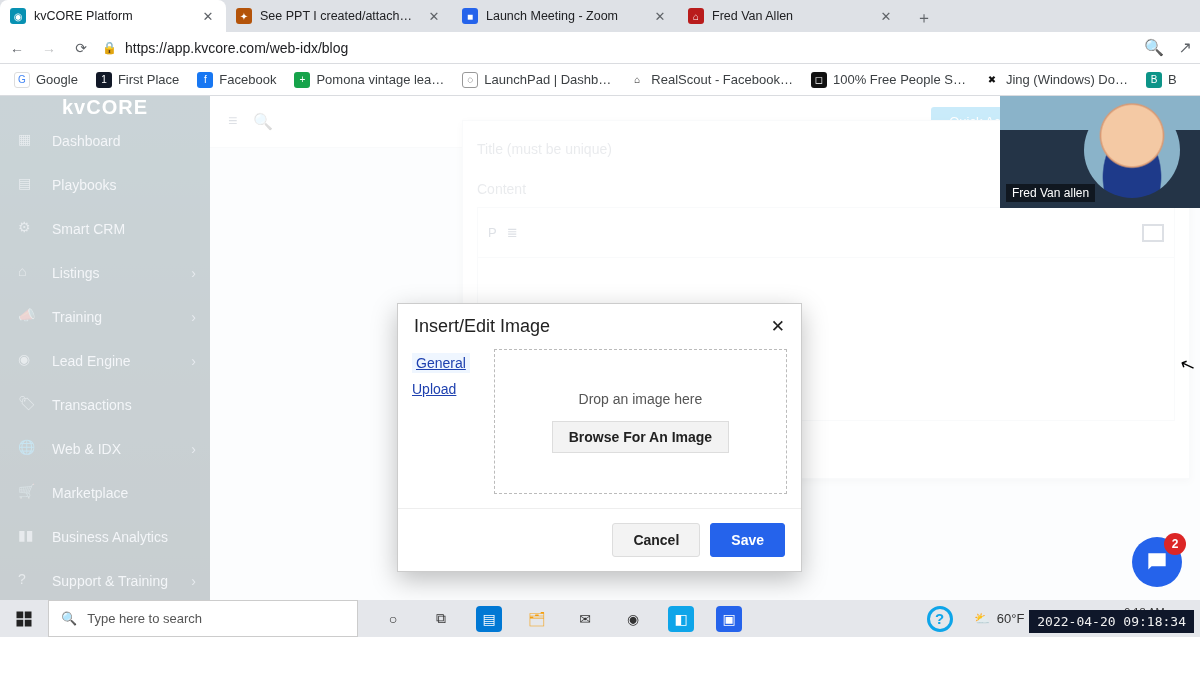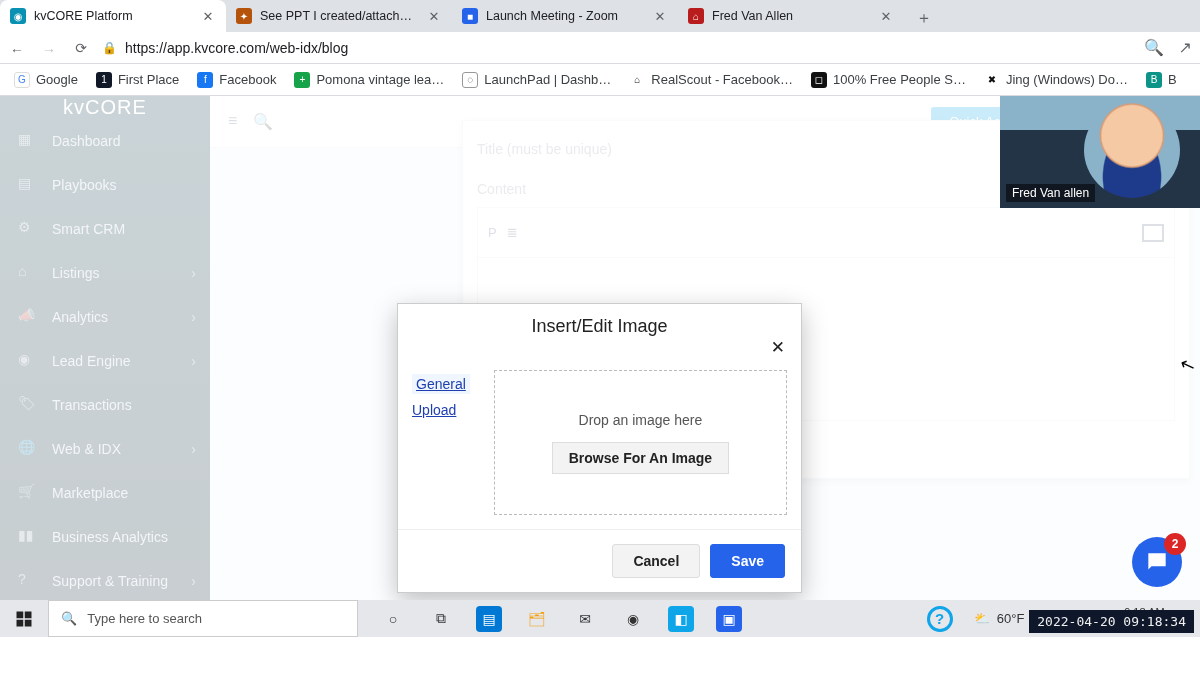--- a/index.html
+++ b/index.html
@@ -46,21 +46,21 @@
 
 
 .viewport { position:relative; height: 541px; background:#f1f5f9; }
 
 
 .wash { position:absolute; inset:0; background:rgba(255,255,255,0.78); z-index: 1; }
 
 
 .app { position:absolute; inset:0; display:flex; }
 .sidebar { width:210px; background: linear-gradient(#0e3a4a,#06202b); color: #cbd5e1; display:flex; flex-direction:column; }
-.brand { height:52px; display:flex; align-items:center; justify-content:center; color:#fff; font-weight:400; font-size:20px; letter-spacing:1px;}
+.brand { height:52px; display:flex; align-items:center; justify-content:center; color:#fff; font-weight:700; font-size:20px; letter-spacing:1px;}
 .nav { flex:1; }
 .nav-item { display:flex; align-items:center; gap:14px; padding:12px 18px; font-size:14px; position:relative;}
 .nav-item.has-sub::after { content:"›"; position:absolute; right:14px; color:#94a3b8; }
 .nav-ico { width:20px; height:20px; opacity:0.7; }
 .refer { padding:12px 18px; font-size:13px; color:#d97706; }
 
 .main { flex:1; background:#f1f5f9; position:relative; }
 .topbar { height:52px; background:#fff; display:flex; align-items:center; padding:0 18px; gap:16px; color:#64748b; border-bottom:1px solid #e5e7eb;}
 .topbar .left-icons { display:flex; gap:16px; }
 .topbar .right { margin-left:auto; display:flex; align-items:center; gap:18px; font-size:14px;}
@@ -81,21 +81,21 @@
 .bm-editor { border:1px solid #e5e7eb; height:214px; position:relative;}
 .bm-editor-toolbar { height:50px; border-bottom:1px solid #e5e7eb; display:flex; align-items:center; padding:0 10px; gap:10px; color:#64748b; font-size:13px;}
 .bm-editor-toolbar .imgico { margin-left:auto; width:22px; height:18px; border:2px solid #64748b;}
 .bm-foot { display:flex; gap:8px; padding:14px 0 0; align-items:center;}
 .btn-pub { background:#84cc16; color:#fff; padding:7px 14px; font-size:12px; border-radius:3px;}
 .btn-draft { background:#60a5fa; color:#fff; padding:7px 14px; font-size:12px; border-radius:3px;}
 .btn-cancel { color:#64748b; font-size:13px; padding:7px 10px;}
 
 
 .tinymce { position:absolute; top:207px; left:397px; width:405px; background:#fff; border:1px solid #ccc; box-shadow:0 8px 24px rgba(0,0,0,0.25); z-index: 30; font-size:14px; color:#222;}
-.tm-head { display:flex; align-items:center; padding:12px 16px;flex-direction:column; }
+.tm-head { display:flex; align-items:center; padding:12px 16px; }
 .tm-head h3 { font-weight:400; font-size:18px; }
 .tm-head .x { margin-left:auto; font-size:17px; cursor:pointer; }
 .tm-body { display:flex; padding:0 14px 14px; gap:24px; }
 .tm-tabs { display:flex; flex-direction:column; gap:8px; font-size:14px; padding-top:4px;}
 .tm-tabs a { color:#1e40af; text-decoration:underline; cursor:pointer; }
 .tm-tabs a.active { background:#eff6ff; padding:2px 4px; }
 .tm-drop { flex:1; border:1px dashed #bbb; height:145px; display:flex; flex-direction:column; align-items:center; justify-content:center; gap:14px; color:#555;}
 .tm-browse { background:#f3f3f3; border:1px solid #ddd; padding:7px 16px; font-size:14px; font-weight:600; color:#222; cursor:pointer;}
 .tm-foot { display:flex; justify-content:flex-end; gap:10px; padding:14px 16px; border-top:1px solid #eee; }
 .tm-btn { padding:8px 20px; font-size:14px; border-radius:3px; cursor:pointer; font-weight:600;}
@@ -225,21 +225,21 @@
         <div class="nav-item">
             <span class="nav-ico">⚙</span>
             <span>Smart CRM</span>
           </div>
         <div class="nav-item has-sub">
             <span class="nav-ico">⌂</span>
             <span>Listings</span>
           </div>
         <div class="nav-item has-sub">
             <span class="nav-ico">📣</span>
-            <span>Analytics</span>
+            <span>Training</span>
           </div>
         <div class="nav-item has-sub">
             <span class="nav-ico">◉</span>
             <span>Lead Engine</span>
           </div>
         <div class="nav-item">
             <span class="nav-ico">🏷</span>
             <span>Transactions</span>
           </div>
         <div class="nav-item has-sub">

